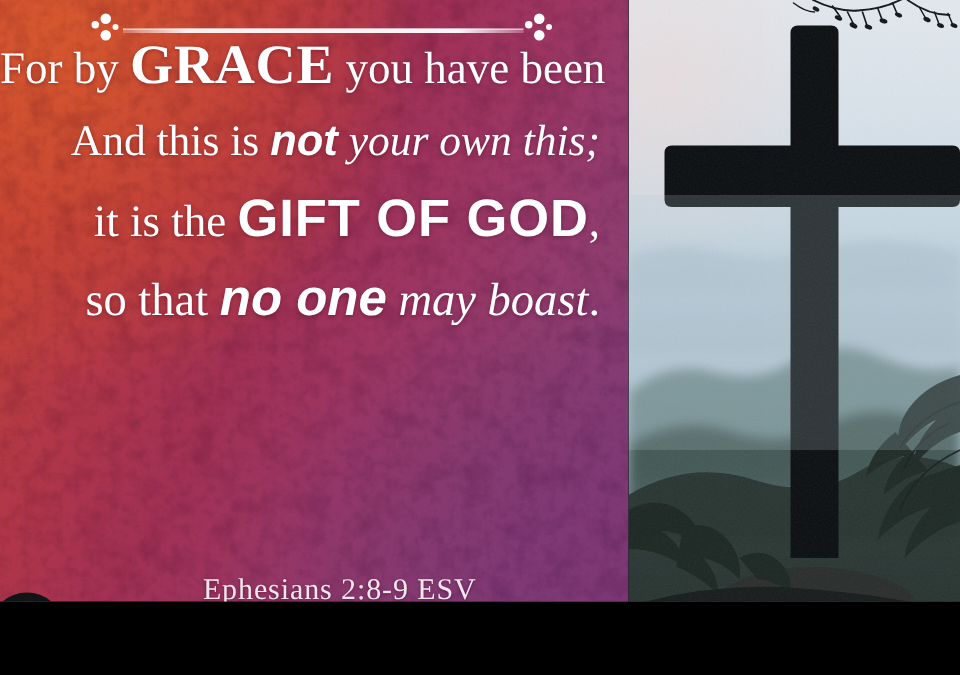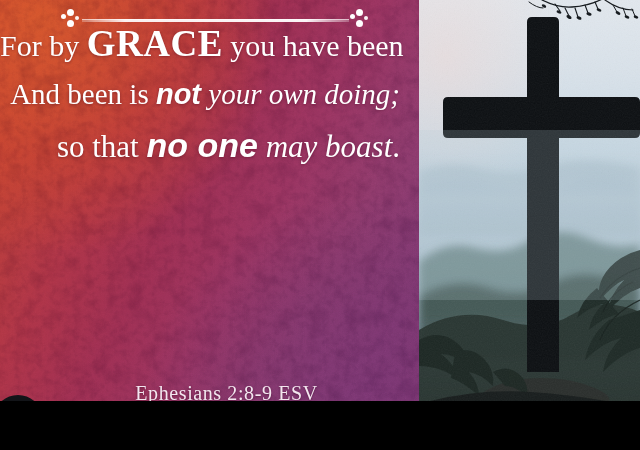--- a/index.html
+++ b/index.html
@@ -163,22 +163,23 @@
           <i class="d3"></i>
           <i class="d4"></i>
       </span>
     </div>
 
     <div id="verse-lines">
 
       <span class="verse-line" id="line-1"><span class="v-reg">For by </span><span class="v-caps-serif">GRACE</span><span class="v-reg"> you have been</span></span>
 
 
-      <span class="verse-line" id="line-3"><span class="v-reg">And been is </span><span class="v-bold-ital">not</span><span class="v-ital"> your own doing;</span></span>
-
+      <span class="verse-line" id="line-3"><span class="v-reg">And this is </span><span class="v-bold-ital">not</span><span class="v-ital"> your own this;</span></span>
+
+      <span class="verse-line" id="line-4"><span class="v-reg">it is the </span><span class="v-caps-sans">GIFT OF GOD</span><span class="v-reg">,</span></span>
 
 
       <span class="verse-line" id="line-6"><span class="v-reg">so that </span><span class="v-bold-ital-sans">no one</span><span class="v-ital"> may boast</span><span class="v-period">.</span></span>
 
     </div>
 
     <div id="verse-reference">Ephesians 2:8-9  ESV</div>
 
     <div class="deco-rule" id="deco-rule-bottom">
       <span class="dot-cluster">

